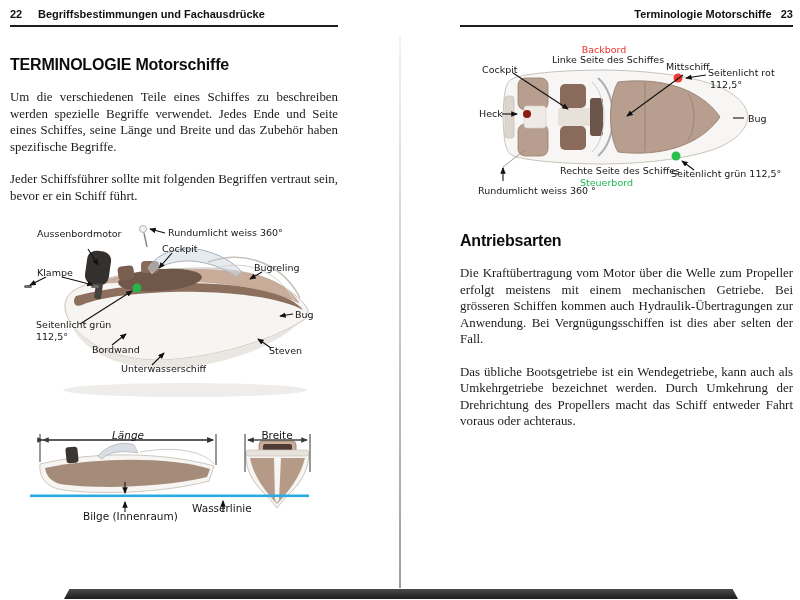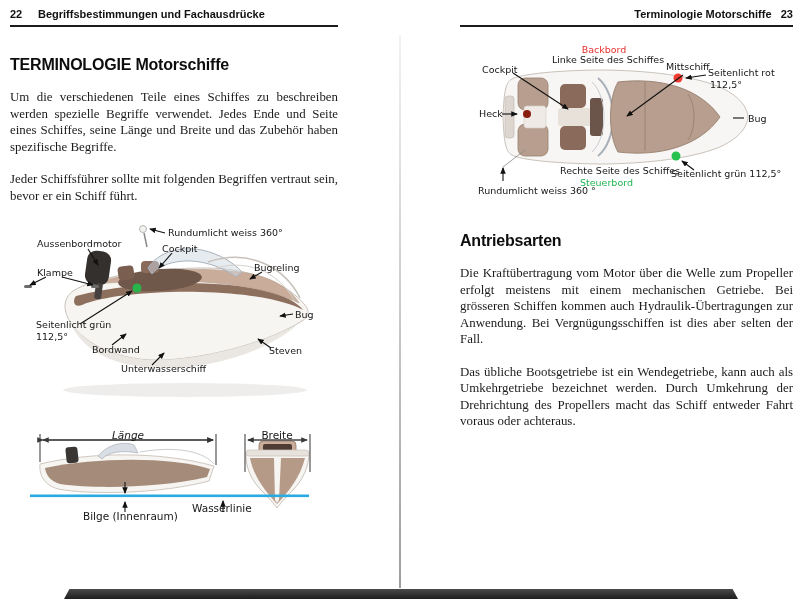--- a/index.html
+++ b/index.html
@@ -115,21 +115,21 @@
     <line x1="62" y1="277" x2="93" y2="285" marker-end="url(#ah1)"></line>
     <line x1="262" y1="272" x2="250" y2="279" marker-end="url(#ah1)"></line>
     <line x1="293" y1="314" x2="280" y2="316" marker-end="url(#ah1)"></line>
     <line x1="80" y1="324" x2="132" y2="291" marker-end="url(#ah1)"></line>
     <line x1="112" y1="345" x2="126" y2="334" marker-end="url(#ah1)"></line>
     <line x1="271" y1="348" x2="258" y2="339" marker-end="url(#ah1)"></line>
     <line x1="152" y1="365" x2="164" y2="353" marker-end="url(#ah1)"></line>
   </g>
 </svg>
 
-<div class="dlabel" style="left:37px;top:238px;">Aussenbordmotor</div>
+<div class="dlabel" style="left:37px;top:228px;">Aussenbordmotor</div>
 <div class="dlabel" style="left:168px;top:227px;">Rundumlicht weiss 360°</div>
 <div class="dlabel" style="left:162px;top:243px;">Cockpit</div>
 <div class="dlabel" style="left:37px;top:267px;">Klampe</div>
 <div class="dlabel" style="left:254px;top:262px;">Bugreling</div>
 <div class="dlabel" style="left:295px;top:309px;">Bug</div>
 <div class="dlabel" style="left:36px;top:319px;">Seitenlicht grün</div>
 <div class="dlabel" style="left:36px;top:331px;">112,5°</div>
 <div class="dlabel" style="left:92px;top:344px;">Bordwand</div>
 <div class="dlabel" style="left:269px;top:345px;">Steven</div>
 <div class="dlabel" style="left:121px;top:363px;">Unterwasserschiff</div>

